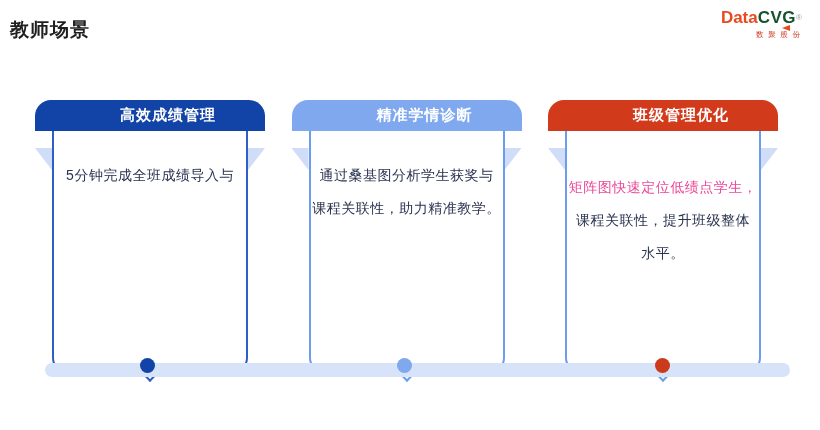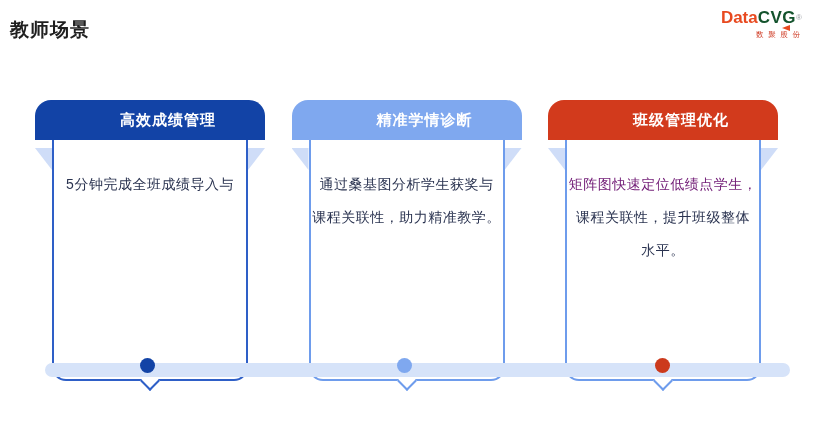--- a/index.html
+++ b/index.html
@@ -31,21 +31,21 @@
     text-align: justify; text-align-last: justify; padding-left: 36px;
   }
 
   
   .cards {
     position: absolute; left: 35px; top: 100px; width: 743px;
     display: flex; justify-content: space-between;
   }
   .card { position: relative; width: 230px; }
   .card-header {
-    height: 40px; border-radius: 16px 16px 0 0;
+    height: 31px; border-radius: 16px 16px 0 0;
     background: var(--header-color, #1243A6);
     display: flex; align-items: center; justify-content: center; padding-left: 36px;
   }
   .card-title { color: #ffffff; font-size: 15px; font-weight: bold; letter-spacing: 1px; }
   .fold {
     position: absolute; top: 48px; width: 17px; height: 22px;
     background: var(--fold-color, #CFDDF8);
   }
   .fold-left  { left: 0;  clip-path: polygon(0 0, 100% 0, 100% 100%); }
   .fold-right { right: 0; clip-path: polygon(0 0, 100% 0, 0 100%); }
@@ -125,21 +125,21 @@
       </div>
     </div>
 
     <div class="card" style="--header-color: #D23A1C; --border-color: #6E9CEC; --fold-color: #CFDDF8;">
       <div class="card-header">
         <span class="card-title">班级管理优化</span>
       </div>
       <div class="fold fold-left"></div>
       <div class="fold fold-right"></div>
       <div class="card-body">
-        <div class="body-line" style="color: #701a75;">矩阵图快速定位低绩点学生，</div>
+        <div class="body-line" style="color: #ec4899; margin-top: 12px;">矩阵图快速定位低绩点学生，</div>
         <div class="body-line" style="color: rgb(42, 51, 80);">课程关联性，提升班级整体</div>
         <div class="body-line" style="color: rgb(42, 51, 80);">水平。</div>
         <div class="tail"></div>
       </div>
     </div>
 
   </div>
 
   <div class="timeline-track" style="background: rgb(214, 227, 249);"></div>
   <div class="timeline-dot dot-1" style="background: rgb(18, 67, 166);"></div>

